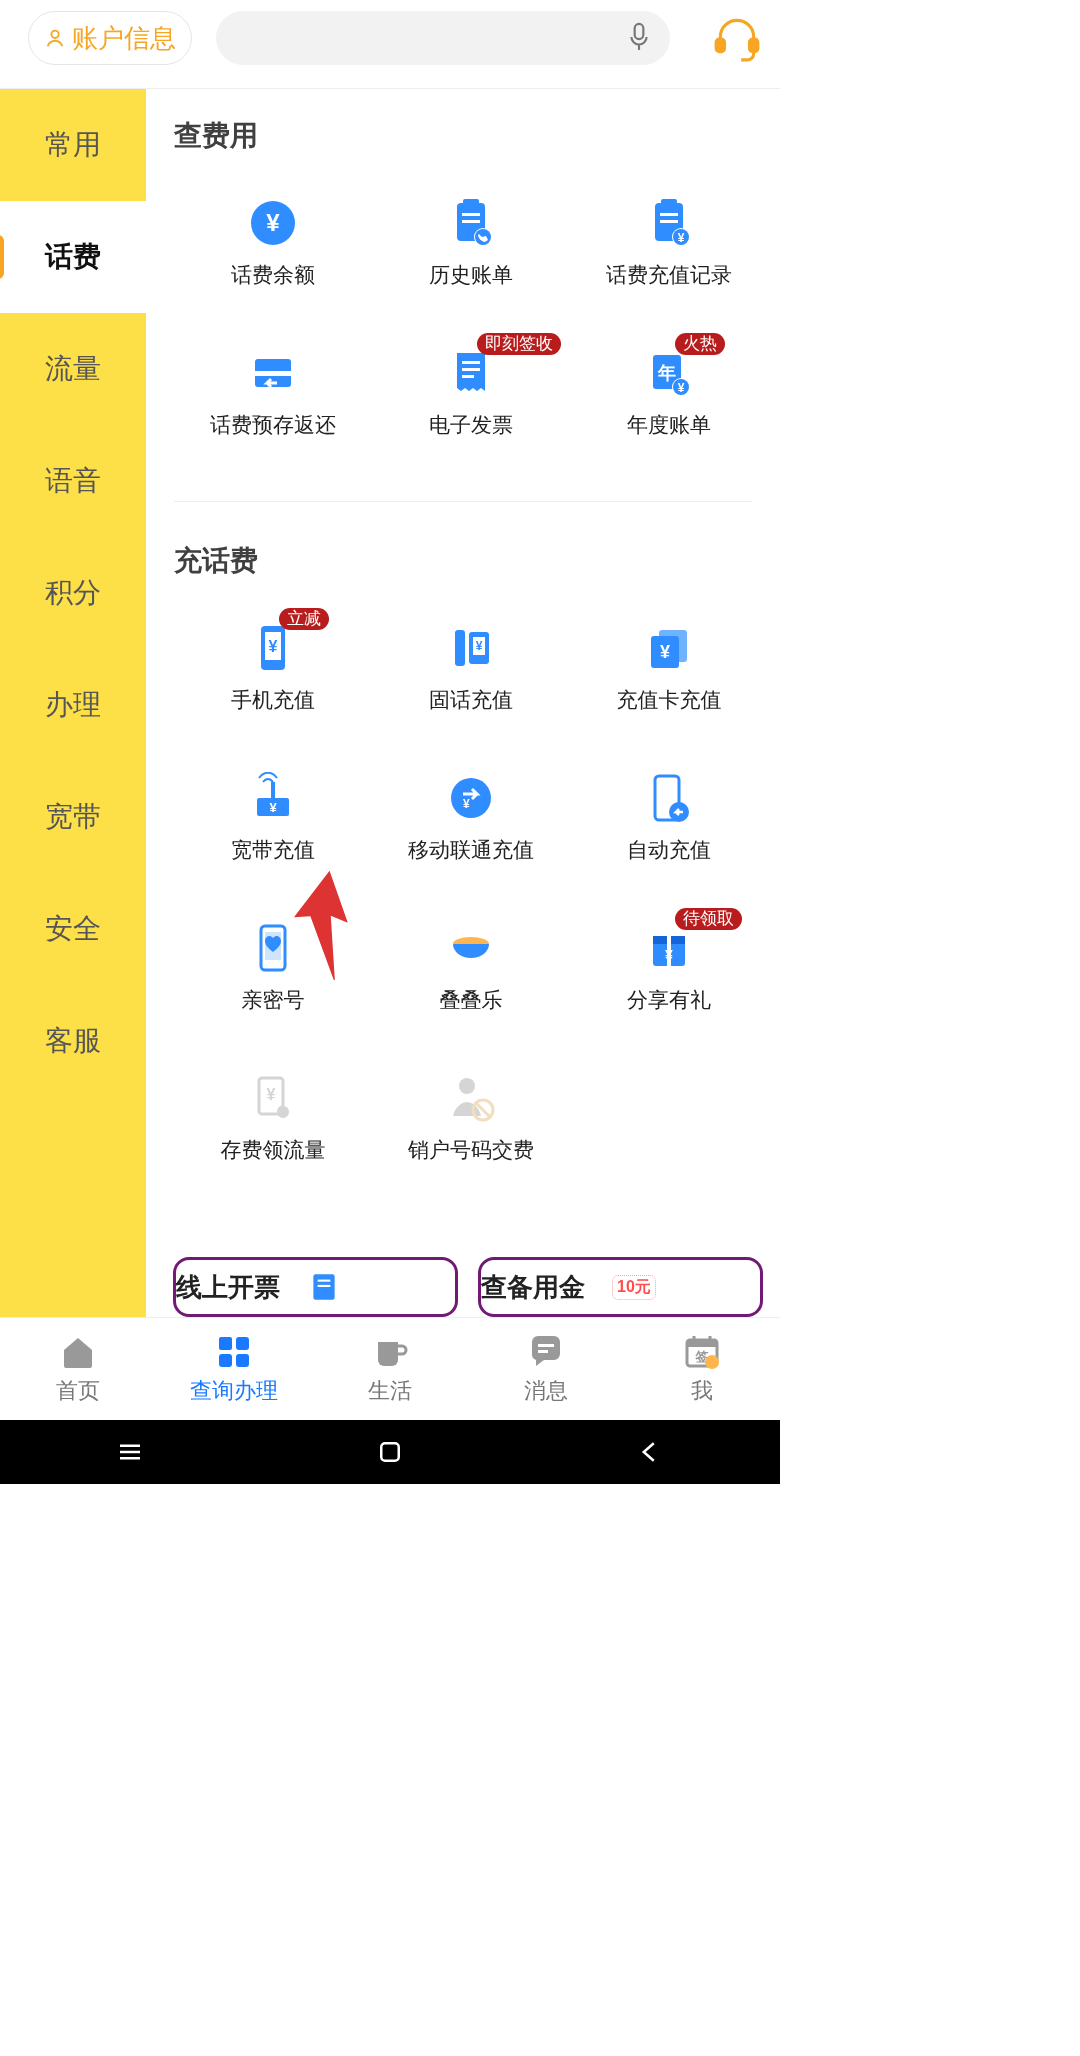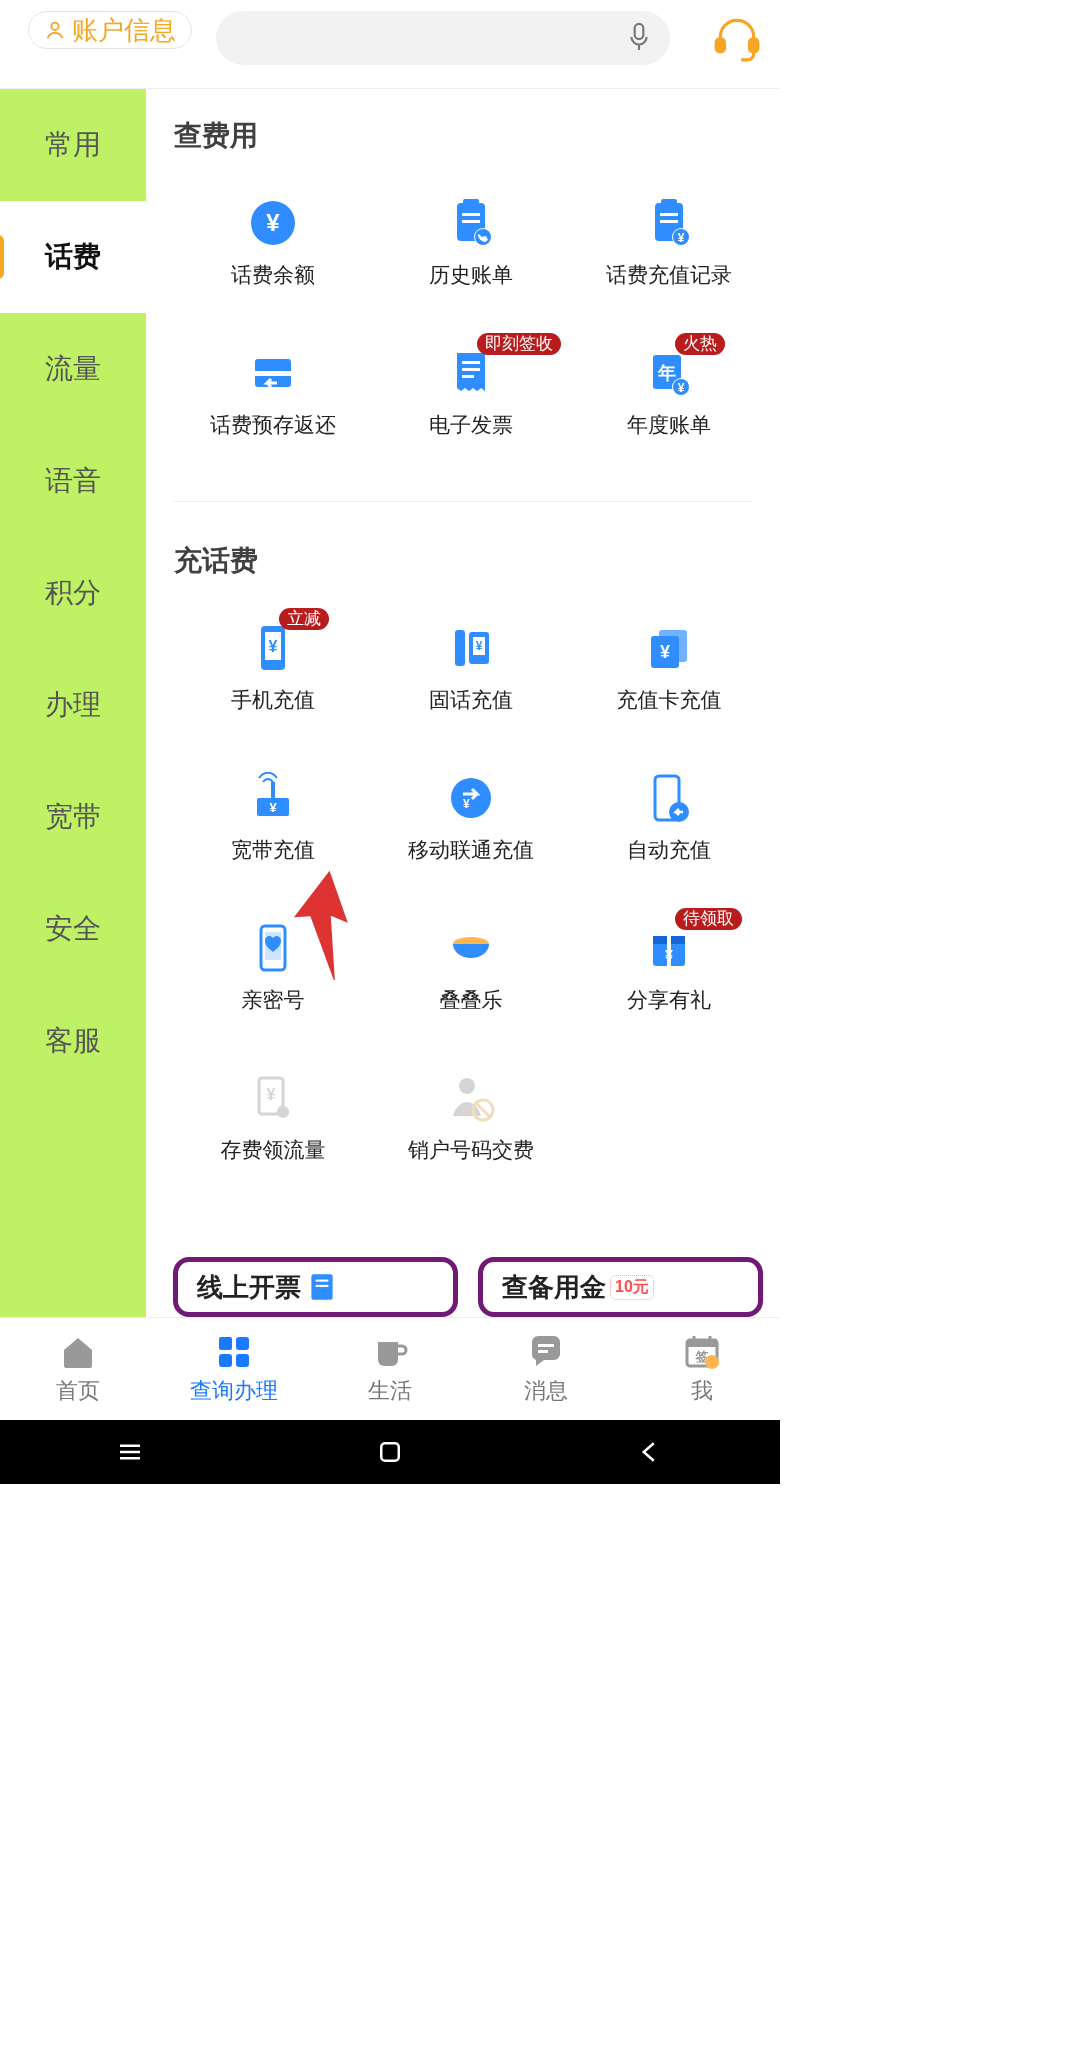--- a/index.html
+++ b/index.html
@@ -1,48 +1,48 @@
 <!DOCTYPE html>
 <html><head>
 <meta charset="utf-8">
 <style>
   * { margin:0; padding:0; box-sizing:border-box; font-family:-apple-system,BlinkMacSystemFont,"PingFang SC","Hiragino Sans GB","Microsoft YaHei",sans-serif; }
   html,body { width:780px; height:1484px; background:#fff; overflow:hidden; }
   #frame { position:relative; width:780px; height:1484px; }
 
   
   .topbar { position:absolute; left:0; top:0; width:780px; height:88px; background:#fff; }
-  .acct-pill { position:absolute; left:28px; top:11px; width:164px; height:38px; border:1px solid #e5e5e5; border-radius:27px; display:flex; align-items:center; justify-content:center; gap:6px; color:#f6a623; font-size:26px; font-weight:500; }
+  .acct-pill { position:absolute; left:28px; top:11px; width:164px; height:54px; border:1px solid #e5e5e5; border-radius:27px; display:flex; align-items:center; justify-content:center; gap:6px; color:#f6a623; font-size:26px; font-weight:500; }
   .acct-pill svg { width:22px; height:22px; }
   .search-pill { position:absolute; left:216px; top:11px; width:454px; height:54px; background:#f2f2f2; border-radius:27px; display:flex; align-items:center; justify-content:flex-end; padding:0 18px; }
   .mic { width:26px; height:34px; color:#777; }
   .headset { position:absolute; right:18px; top:12px; width:50px; height:50px; color:#f6a623; }
   .topbar-underline { position:absolute; left:0; top:88px; width:780px; height:1px; background:#eee; }
 
   
-  .sidebar { position:absolute; left:0; top:89px; width:146px; height:1228px; background:#bef264; }
+  .sidebar { position:absolute; left:0; top:89px; width:146px; height:1228px; background:#fde047; }
   .sb-item { width:146px; height:112px; display:flex; align-items:center; justify-content:center; font-size:28px; color:#555; }
   .sb-item.active { background:#fff; color:#111; font-weight:700; position:relative; }
   .sb-item.active::before { content:""; position:absolute; left:-6px; top:34px; width:10px; height:44px; background:#f6a623; border-radius:0 6px 6px 0; }
 
   
   .content { position:absolute; left:146px; top:89px; width:634px; height:1228px; padding:28px 0 0 28px; overflow:hidden; }
   .sect-title { font-size:28px; font-weight:700; color:#404040; margin-bottom:36px; }
   .grid { display:flex; flex-wrap:wrap; }
   .cell { width:198px; height:150px; display:flex; flex-direction:column; align-items:center; justify-content:flex-start; position:relative; padding-top:6px; }
   .iconwrap { width:52px; height:52px; position:relative; margin-bottom:12px; }
   .iconwrap svg { width:52px; height:52px; display:block; }
   .cell-label { font-size:21px; color:#222; white-space:nowrap; }
   .divider { width:578px; height:1px; background:#eee; margin:10px 0 40px 0; }
   .badge { position:absolute; top:-14px; left:32px; font-size:17px; color:#fff; background:#b91c1c; border-radius:12px; padding:2px 8px 3px 8px; line-height:1; white-space:nowrap; }
   .disabled .iconwrap svg { opacity:.35; }
 
   
   .promo-row { position:absolute; left:173px; top:1257px; width:590px; height:60px; display:flex; gap:20px; overflow:hidden; }
-  .promo { flex:1; border:5px solid #701a75; border-radius:16px; display:flex; align-items:center; padding:0 19px; font-size:26px; font-weight:700; color:#222; gap:4px; }
+  .promo { flex:1; border:3px solid #701a75; border-radius:16px; display:flex; align-items:center; padding:0 0; font-size:26px; font-weight:700; color:#222; gap:27px; }
   .promo .pchip { font-size:16px; color:#ff4d4d; border:1px dotted #ff9e9e; border-radius:6px; padding:1px 4px; }
 
   
   .tabbar { position:absolute; left:0; bottom:64px; width:780px; height:103px; background:#fff; border-top:1px solid #eee; display:flex; }
   .tab { flex:1; display:flex; flex-direction:column; align-items:center; justify-content:center; gap:4px; color:#777; font-size:22px; }
   .tab.active { color:#1979ff; }
   .tab svg { width:40px; height:40px; }
 
   
   .sysnav { position:absolute; left:0; bottom:0; width:780px; height:64px; background:#000; display:flex; align-items:center; justify-content:space-around; }

